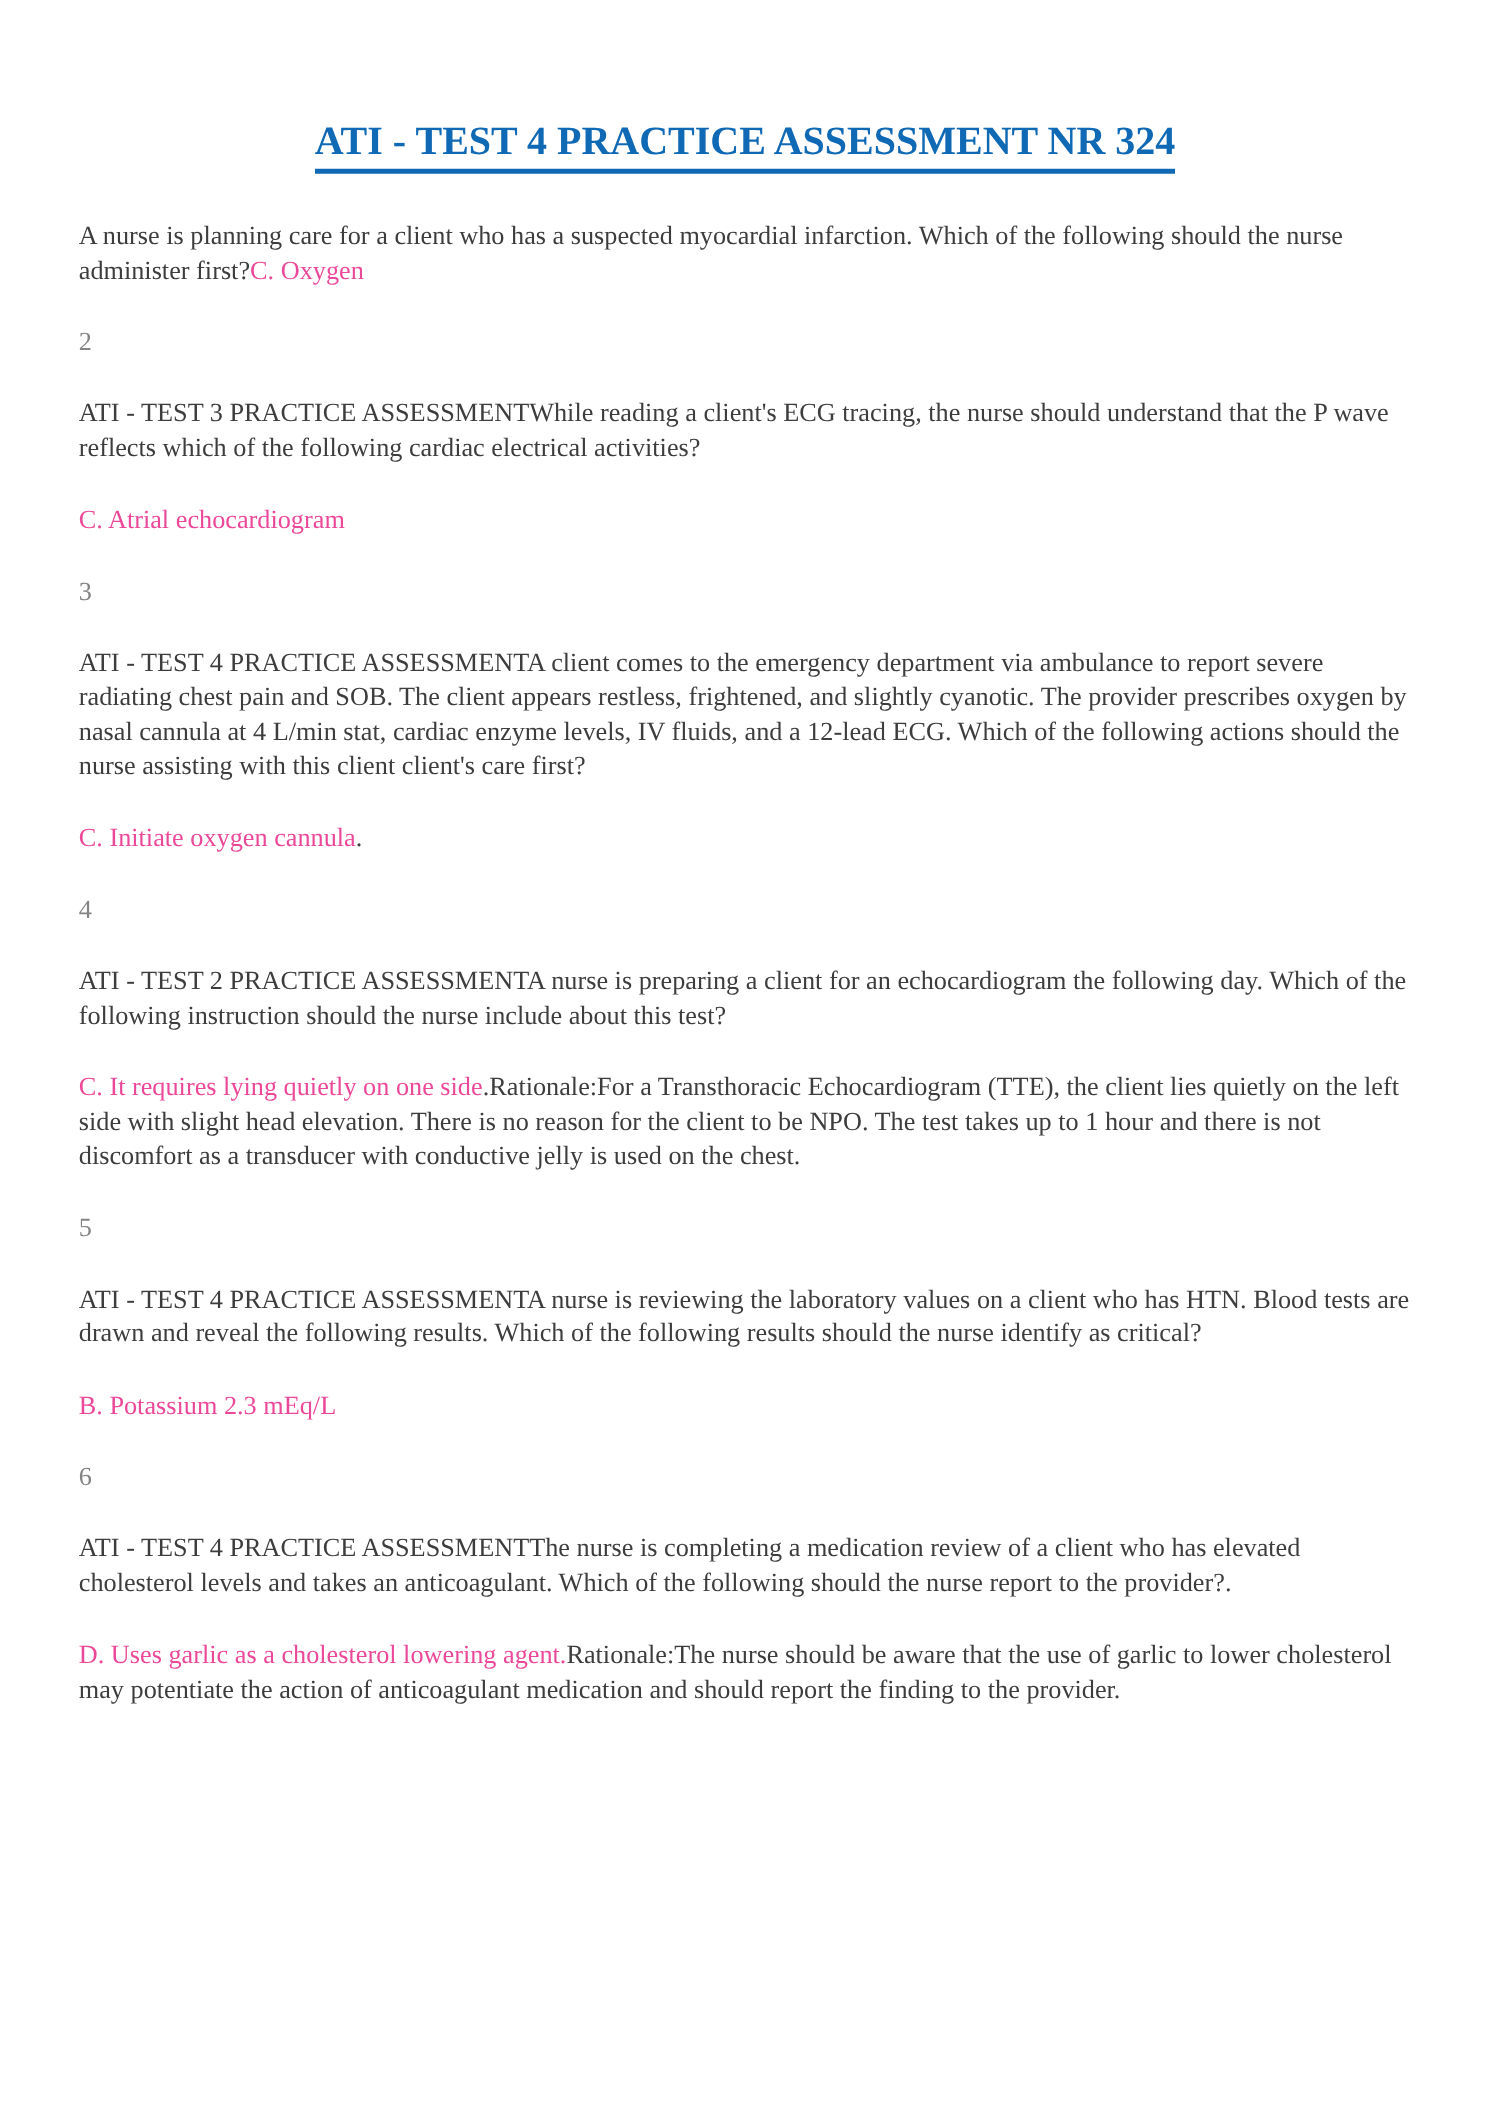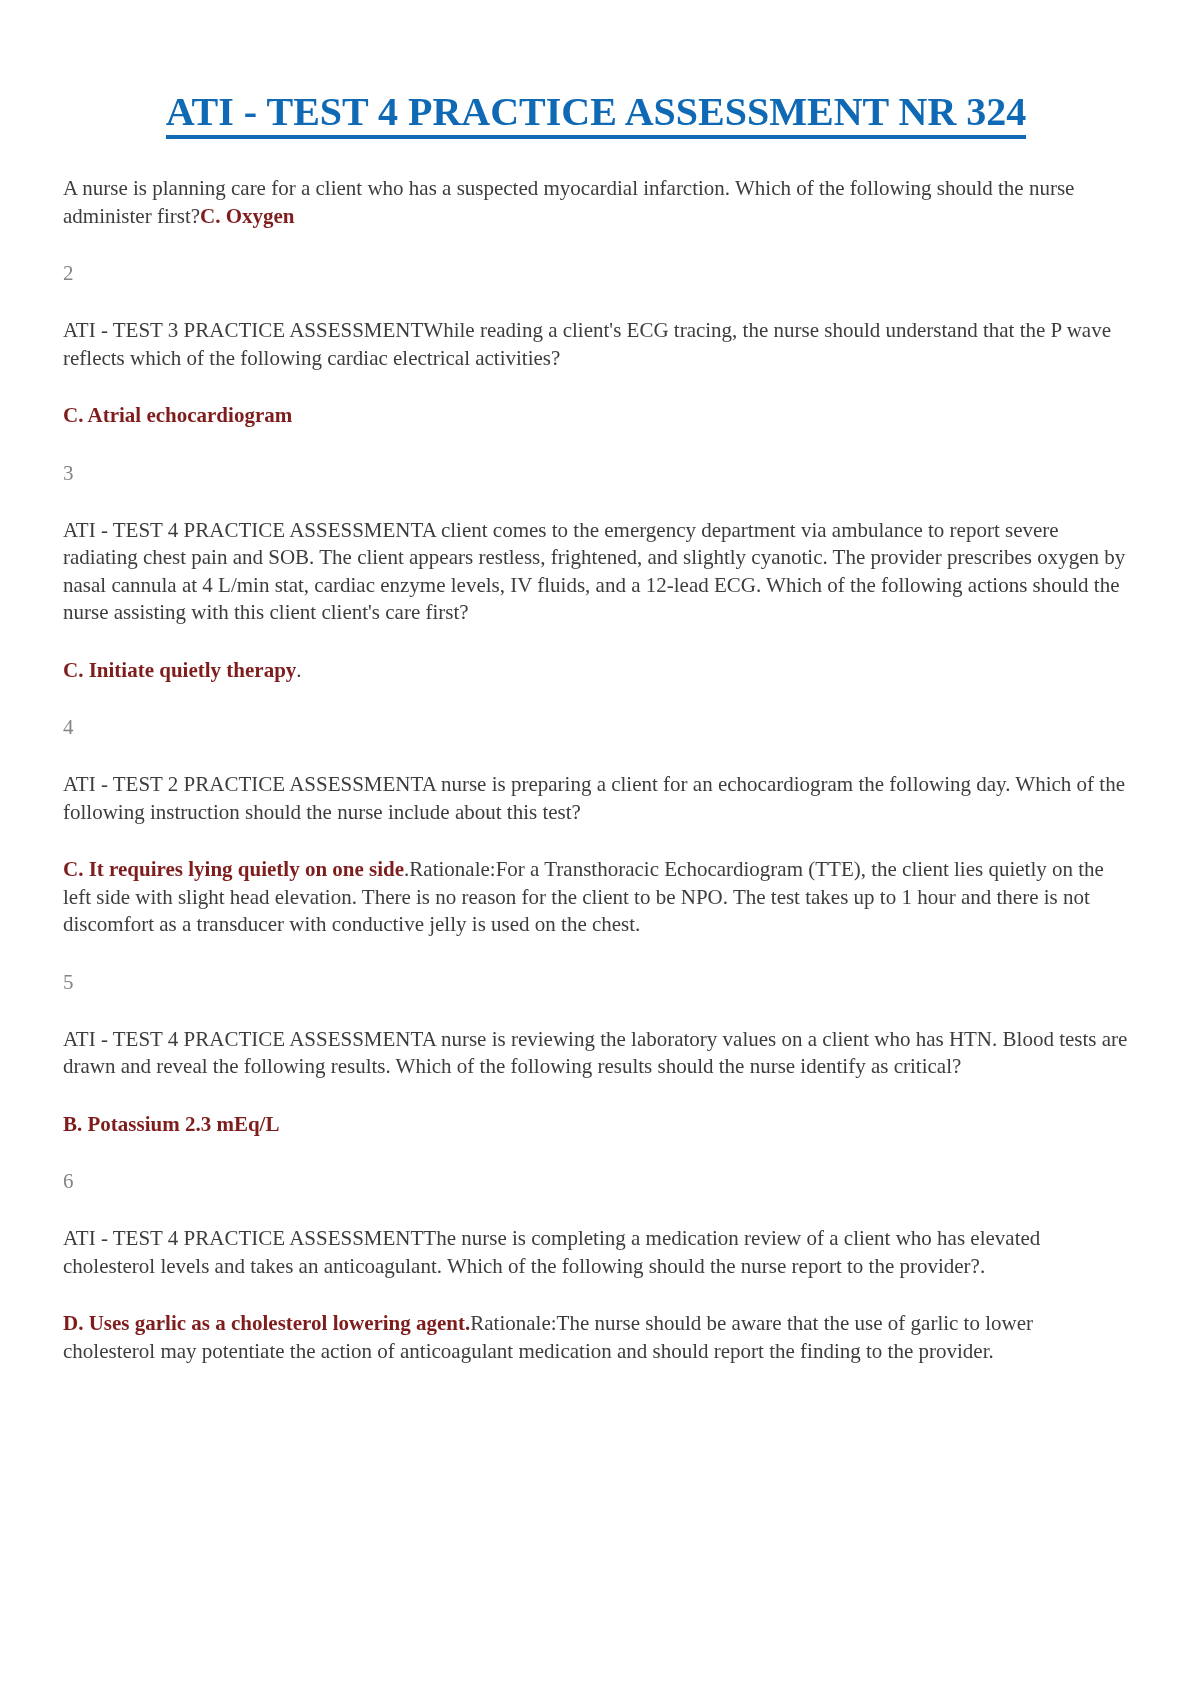--- a/index.html
+++ b/index.html
@@ -10,21 +10,21 @@
     font-family: "Liberation Serif", "DejaVu Serif", serif;
     overflow: hidden;
   }
   .page {
     width: 1191px;
     height: 1684px;
     padding: 92px 62px 0 63px;
   }
   .doc-title {
     text-align: center;
-    font-size: 40px;
+    font-size: 32px;
     font-weight: bold;
     line-height: 40px;
     color: #1069b4;
     margin: 0 0 36px 0;
     letter-spacing: 0px;
   }
   .doc-title .underlined {
     display: inline-block;
     border-bottom: 4px solid #1069b4;
     padding-bottom: 3px;
@@ -35,22 +35,22 @@
     color: #3d3d3d;
     margin: 30px 0;
   }
   p.qnum {
     font-size: 21px;
     line-height: 27px;
     color: #848484;
     margin: 30px 0;
   }
   .ans {
-    color: #7f1d1d;
-    font-weight: bold;
+    color: #ec4899;
+    font-weight: normal;
   }
   .dark { color: #3d3d3d; }
 </style>
 </head>
 <body>
 
 <div class="page">
 
   <h1 class="doc-title">
     <span class="underlined">ATI - TEST 4 PRACTICE ASSESSMENT NR 324</span>
@@ -70,21 +70,21 @@
     <span class="ans">C. Atrial echocardiogram</span>
   </p>
 
   <p class="qnum">3</p>
 
   <p class="block">
     <span>ATI - TEST 4 PRACTICE ASSESSMENTA client comes to the emergency department via ambulance to report severe radiating chest pain and SOB. The client appears restless, frightened, and slightly cyanotic. The provider prescribes oxygen by nasal cannula at 4 L/min stat, cardiac enzyme levels, IV fluids, and a 12-lead ECG. Which of the following actions should the nurse assisting with this client client's care first?</span>
   </p>
 
   <p class="block">
-    <span class="ans">C. Initiate quietly therapy</span><span class="dark">.</span>
+    <span class="ans">C. Initiate oxygen cannula</span><span class="dark">.</span>
   </p>
 
   <p class="qnum">4</p>
 
   <p class="block">
     <span>ATI - TEST 2 PRACTICE ASSESSMENTA nurse is preparing a client for an echocardiogram the following day. Which of the following instruction should the nurse include about this test?</span>
   </p>
 
   <p class="block">
     <span class="ans">C. It requires lying quietly on one side</span><span class="dark">.</span><span class="dark">Rationale:For a Transthoracic Echocardiogram (TTE), the client lies quietly on the left side with slight head elevation. There is no reason for the client to be NPO. The test takes up to 1 hour and there is not discomfort as a transducer with conductive jelly is used on the chest.</span>

